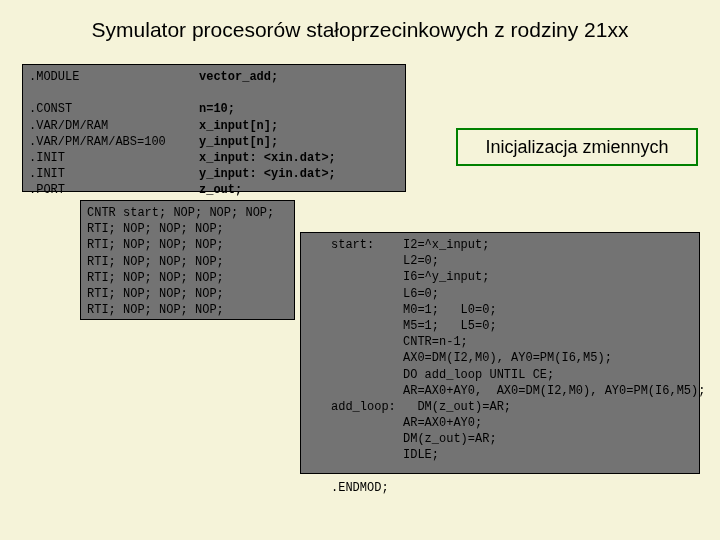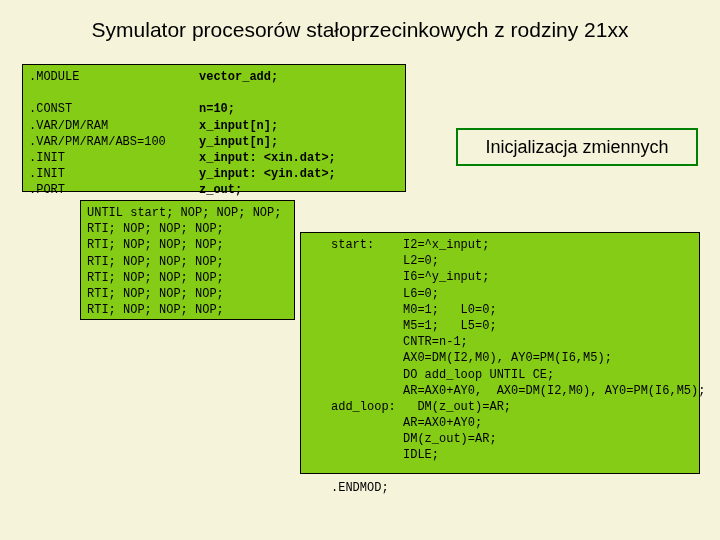--- a/index.html
+++ b/index.html
@@ -15,21 +15,21 @@
     position: absolute;
     top: 18px;
     left: 0;
     width: 100%;
     text-align: center;
     font-size: 21px;
     color: #000;
   }
   .code-box {
     position: absolute;
-    background: #84cc16;
+    background: #737373;
     border: 1px solid #000;
     font-family: "Courier New", monospace;
     font-size: 12px;
     line-height: 1.35;
     white-space: pre;
     padding: 4px 6px;
     box-sizing: border-box;
   }
   .box1 {
     top: 64px;
@@ -93,21 +93,21 @@
 x_input[n];
 y_input[n];
 x_input: &lt;xin.dat&gt;;
 y_input: &lt;yin.dat&gt;;
 z_out;</span></div>
 
 <div class="label-box">
   <span>Inicjalizacja zmiennych</span>
 </div>
 
-<div class="code-box box2">UNTIL start; NOP; NOP; NOP;
+<div class="code-box box2">CNTR start; NOP; NOP; NOP;
 RTI; NOP; NOP; NOP;
 RTI; NOP; NOP; NOP;
 RTI; NOP; NOP; NOP;
 RTI; NOP; NOP; NOP;
 RTI; NOP; NOP; NOP;
 RTI; NOP; NOP; NOP;</div>
 
 <div class="code-box box3">start:    I2=^x_input;
           L2=0;
           I6=^y_input;

